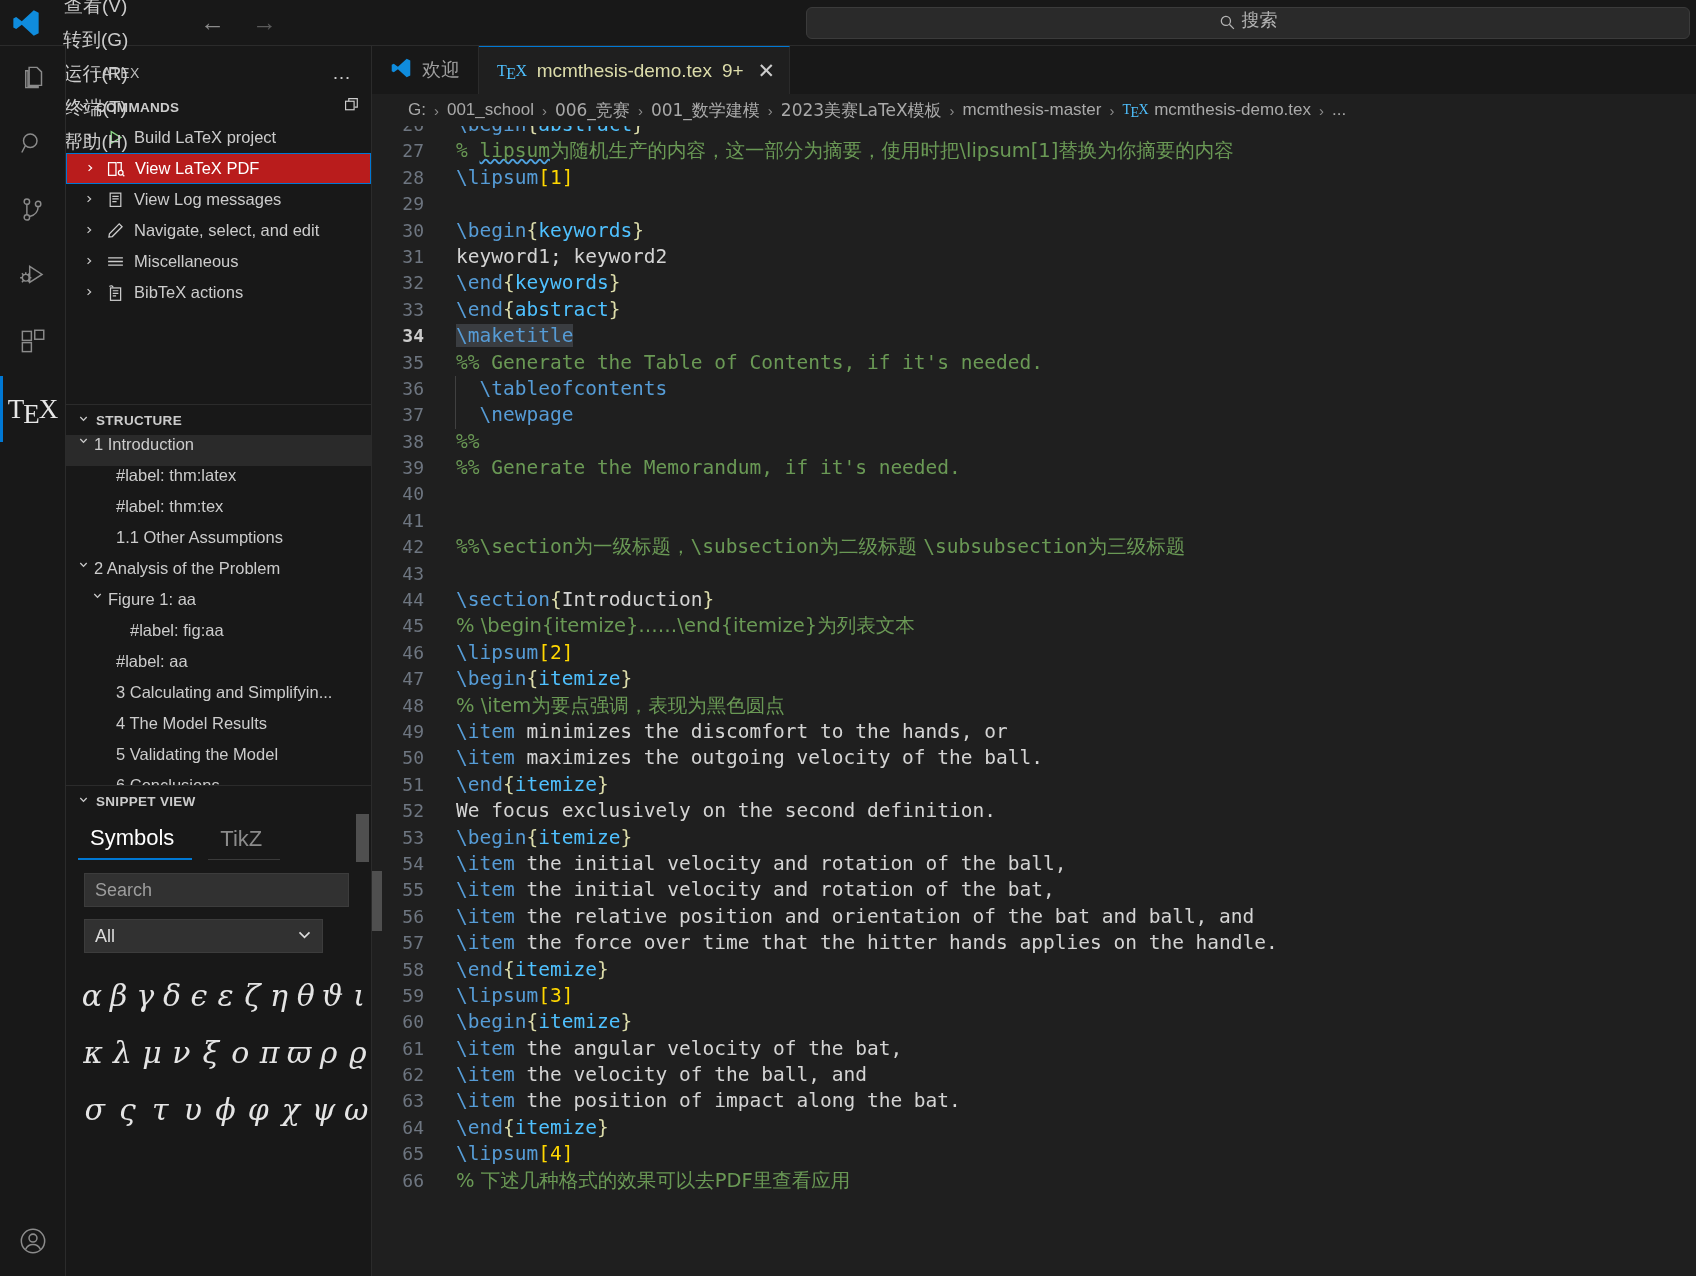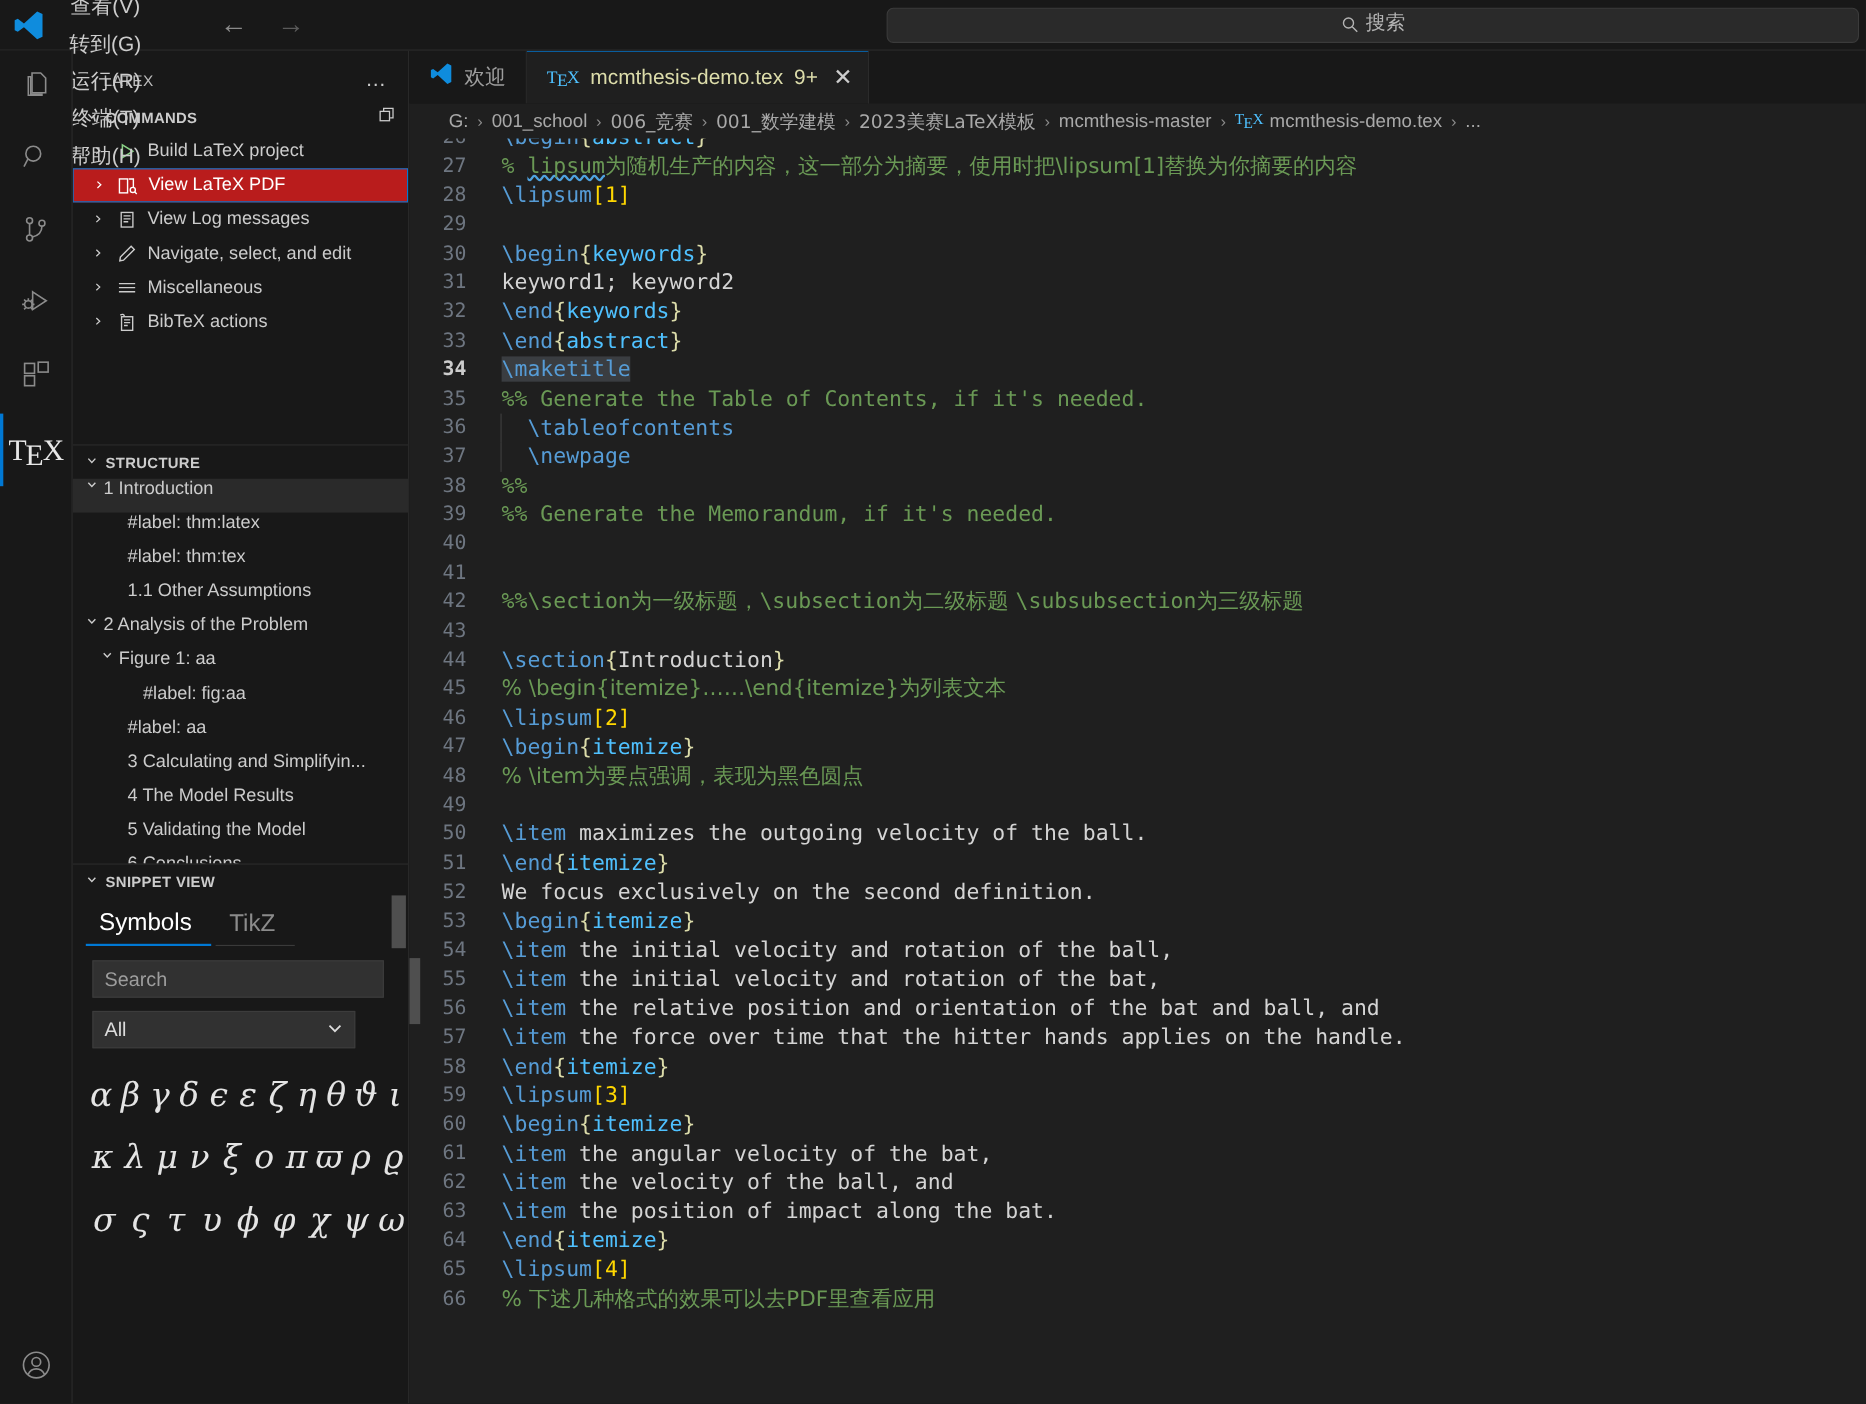--- a/index.html
+++ b/index.html
@@ -171,21 +171,21 @@
     white-space: nowrap;
   }
   .struct-row.selected { background: #2a2a2a; }
   .struct-row .twisty {
     width: 22px; text-align:center; font-size: 12px; color:#cccccc;
     flex: 0 0 22px;
   }
 
   #snippet-section { border-top: 1px solid #2b2b2b; flex: 1; position: relative; }
   #snippet-tabs {
-    display: flex; align-items: flex-end; gap: 4px;
+    display: flex; align-items: flex-end; gap: 16px;
     padding-left: 12px;
     height: 44px;
   }
   .snip-tab {
     font-size: 22px;
     padding: 0 18px 7px 12px;
     color: #8b8b8b;
     border-bottom: 1px solid #3a3a3a;
   }
   .snip-tab.active { color: #ffffff; border-bottom: 2px solid #0078d4; }
@@ -756,21 +756,21 @@
           <div class="code-line"><span class="ln">39</span><span class="ctext"><span class="tok-comment">%% Generate the Memorandum, if it's needed.</span></span></div>
           <div class="code-line"><span class="ln">40</span><span class="ctext"></span></div>
           <div class="code-line"><span class="ln">41</span><span class="ctext"></span></div>
           <div class="code-line"><span class="ln">42</span><span class="ctext"><span class="tok-comment">%%\section</span><span class="tok-comment cjk">为一级标题，</span><span class="tok-comment">\subsection</span><span class="tok-comment cjk">为二级标题 </span><span class="tok-comment">\subsubsection</span><span class="tok-comment cjk">为三级标题</span></span></div>
           <div class="code-line"><span class="ln">43</span><span class="ctext"></span></div>
           <div class="code-line"><span class="ln">44</span><span class="ctext"><span class="tok-cmd">\section</span><span class="tok-brace">{</span><span class="tok-text">Introduction</span><span class="tok-brace">}</span></span></div>
           <div class="code-line"><span class="ln">45</span><span class="ctext"><span class="tok-comment cjk">% \begin{itemize}……\end{itemize}为列表文本</span></span></div>
           <div class="code-line"><span class="ln">46</span><span class="ctext"><span class="tok-cmd">\lipsum</span><span class="tok-bracket">[</span><span class="tok-bracket">2</span><span class="tok-bracket">]</span></span></div>
           <div class="code-line"><span class="ln">47</span><span class="ctext"><span class="tok-cmd">\begin</span><span class="tok-brace">{</span><span class="tok-env">itemize</span><span class="tok-brace">}</span></span></div>
           <div class="code-line"><span class="ln">48</span><span class="ctext"><span class="tok-comment cjk">% \item为要点强调，表现为黑色圆点</span></span></div>
-          <div class="code-line"><span class="ln">49</span></div>
+          <div class="code-line"><span class="ln">49</span><span class="ctext"><span class="tok-cmd">\item</span><span class="tok-text"> minimizes the discomfort to the hands, or</span></span></div>
           <div class="code-line"><span class="ln">50</span><span class="ctext"><span class="tok-cmd">\item</span><span class="tok-text"> maximizes the outgoing velocity of the ball.</span></span></div>
           <div class="code-line"><span class="ln">51</span><span class="ctext"><span class="tok-cmd">\end</span><span class="tok-brace">{</span><span class="tok-env">itemize</span><span class="tok-brace">}</span></span></div>
           <div class="code-line"><span class="ln">52</span><span class="ctext"><span class="tok-text">We focus exclusively on the second definition.</span></span></div>
           <div class="code-line"><span class="ln">53</span><span class="ctext"><span class="tok-cmd">\begin</span><span class="tok-brace">{</span><span class="tok-env">itemize</span><span class="tok-brace">}</span></span></div>
           <div class="code-line"><span class="ln">54</span><span class="ctext"><span class="tok-cmd">\item</span><span class="tok-text"> the initial velocity and rotation of the ball,</span></span></div>
           <div class="code-line"><span class="ln">55</span><span class="ctext"><span class="tok-cmd">\item</span><span class="tok-text"> the initial velocity and rotation of the bat,</span></span></div>
           <div class="code-line"><span class="ln">56</span><span class="ctext"><span class="tok-cmd">\item</span><span class="tok-text"> the relative position and orientation of the bat and ball, and</span></span></div>
           <div class="code-line"><span class="ln">57</span><span class="ctext"><span class="tok-cmd">\item</span><span class="tok-text"> the force over time that the hitter hands applies on the handle.</span></span></div>
           <div class="code-line"><span class="ln">58</span><span class="ctext"><span class="tok-cmd">\end</span><span class="tok-brace">{</span><span class="tok-env">itemize</span><span class="tok-brace">}</span></span></div>
           <div class="code-line"><span class="ln">59</span><span class="ctext"><span class="tok-cmd">\lipsum</span><span class="tok-bracket">[</span><span class="tok-bracket">3</span><span class="tok-bracket">]</span></span></div>

